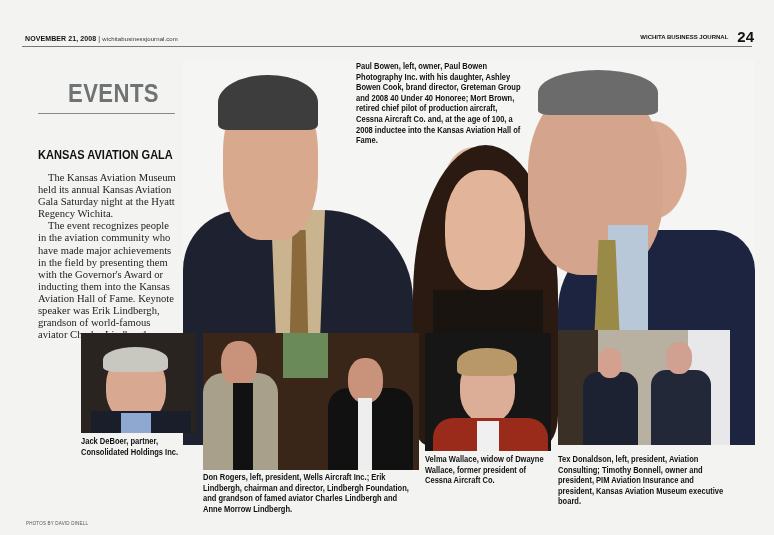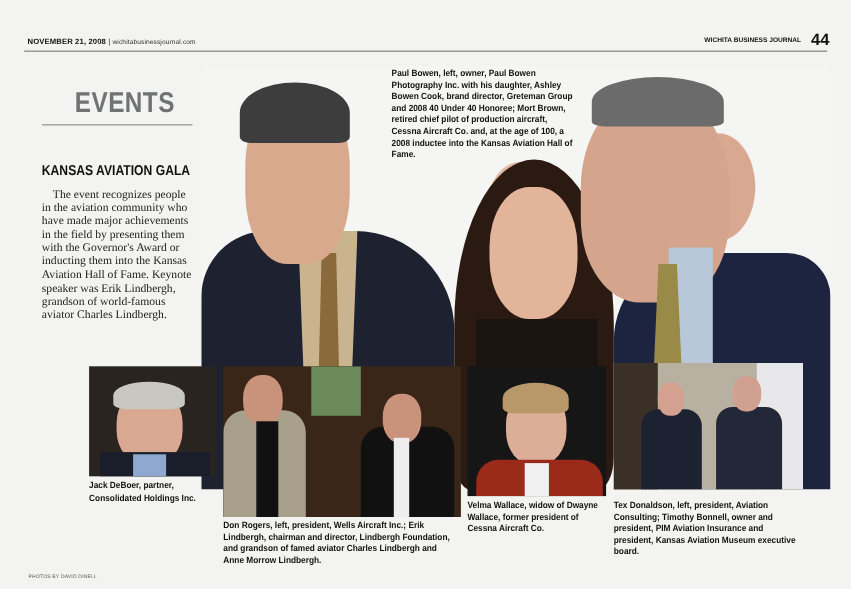--- a/index.html
+++ b/index.html
@@ -29,29 +29,30 @@
   .credit { position:absolute; left:26px; top:521px; font-size:4.5px; color:#555; letter-spacing:0.2px; }
 </style>
 </head>
 <body>
 
 <div class="hdr-left">
   <span>NOVEMBER 21, 2008</span><span class="sep">|</span><span class="url">wichitabusinessjournal.com</span>
 </div>
 <div class="hdr-right">
   <span class="pub">WICHITA BUSINESS JOURNAL</span>
-  <span class="page">44</span>
+  <span class="page">24</span>
 </div>
 <div class="hdr-rule"></div>
 
 <div class="section">EVENTS</div>
 <div class="section-rule"></div>
 
 <div class="headline">KANSAS AVIATION GALA</div>
 <div class="body">
+  <p>The Kansas Aviation Museum held its annual Kansas Aviation Gala Saturday night at the Hyatt Regency Wichita.</p>
   <p>The event recognizes people in the aviation community who have made major achievements in the field by presenting them with the Governor's Award or inducting them into the Kansas Aviation Hall of Fame. Keynote speaker was Erik Lindbergh, grandson of world-famous aviator Charles Lindbergh.</p>
 </div>
 
 <div class="main-photo">
 
   <div class="shape" style="left:0;top:150px;width:230px;height:235px;background:#1e2230;border-radius:60px 90px 0 0;"></div>
   <div class="shape" style="left:70px;top:150px;width:90px;height:235px;background:#c9b48f;clip-path:polygon(20% 0,80% 0,70% 100%,30% 100%);"></div>
   <div class="shape" style="left:105px;top:170px;width:22px;height:200px;background:#8a6a3a;clip-path:polygon(20% 0,80% 0,100% 90%,50% 100%,0 90%);"></div>
   <div class="shape" style="left:40px;top:20px;width:95px;height:160px;background:#d8a98c;border-radius:45% 45% 40% 40%;"></div>
   <div class="shape" style="left:35px;top:15px;width:100px;height:55px;background:#3d3d3d;border-radius:50% 50% 10% 10%;"></div>

